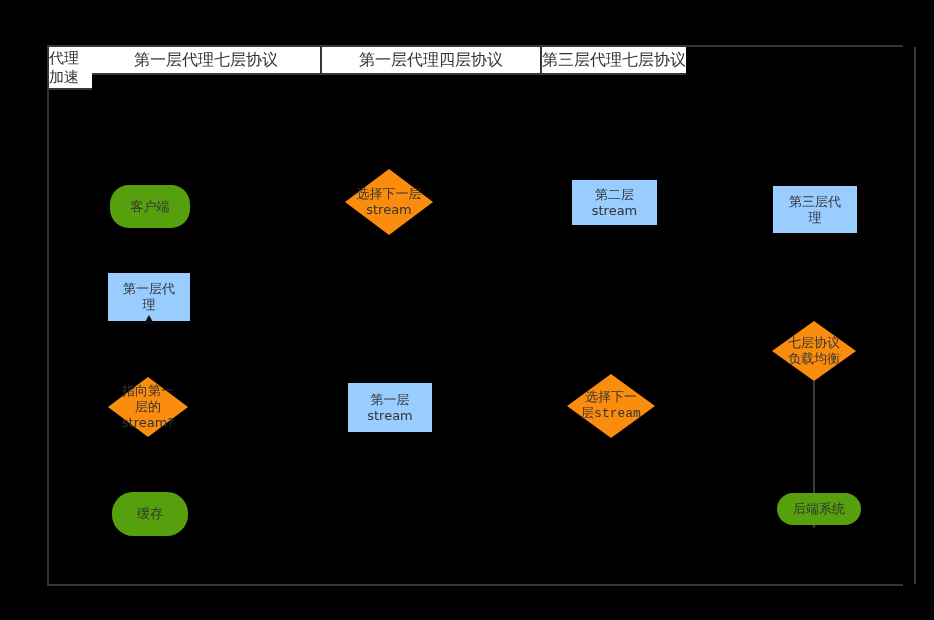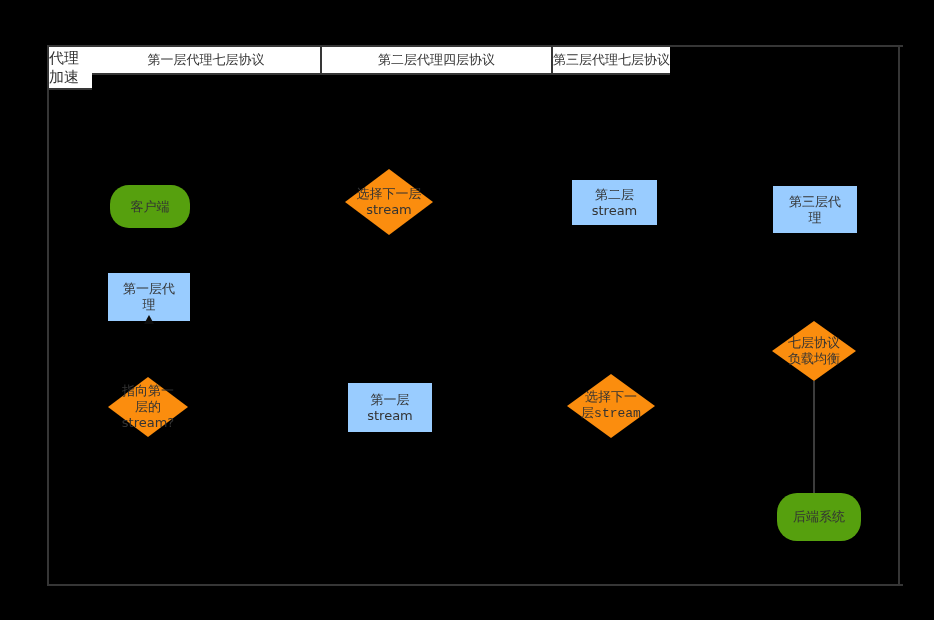--- a/index.html
+++ b/index.html
@@ -28,21 +28,21 @@
     display: flex; align-items: center; justify-content: center;
     font-size: 15px; color: var(--header-text, #333);
   }
   .lane-headers { display: flex; height: 28px; flex: 0 0 28px; }
   .lane-header {
     background: var(--header-bg, #fff);
     border-right: 2px solid var(--lane-border, #363636);
     border-bottom: 2px solid var(--lane-border, #363636);
     box-sizing: border-box;
     display: flex; align-items: center; justify-content: center;
-    font-size: 13px; color: var(--header-text, #333);
+    font-size: 16px; color: var(--header-text, #333);
     white-space: nowrap;
   }
   .lane-header:last-child { border-right: none; }
   .lane-bodies { flex: 1; display: flex; }
   .lane-body {
     background: var(--body-bg, #000);
     border-right: 2px solid var(--lane-border, #363636);
     box-sizing: border-box;
   }
   .lane-body:last-child { border-right: none; }
@@ -92,21 +92,21 @@
 </style>
 </head>
 <body>
 
 <div class="stage">
 
   <div class="pool">
     <div class="pool-title">代理加速</div>
     <div class="lane-headers">
       <div class="lane-header w1">第一层代理七层协议</div>
-      <div class="lane-header w3">第二层代理四层协议</div>
+      <div class="lane-header w2">第一层代理四层协议</div>
       <div class="lane-header w4">第三层代理七层协议</div>
     </div>
     <div class="lane-bodies">
       <div class="lane-body w1"></div>
       <div class="lane-body w2"></div>
       <div class="lane-body w3"></div>
       <div class="lane-body w4"></div>
     </div>
   </div>
 
@@ -126,20 +126,25 @@
 
   <div class="shape decision" style="left:108px; top:377px; width:80px; height:60px;">
     <div class="diamond-bg"></div>
     <div class="shape-text">
       <span class="tl">指向第一</span>
       <span class="tl">层的</span>
       <span class="tl">stream?</span>
     </div>
   </div>
 
+  <div class="shape terminator" style="left:112px; top:492px; width:76px; height:44px; border-radius:21px;">
+    <div class="shape-text">
+        <span class="tl">缓存</span>
+      </div>
+  </div>
 
   <div class="shape decision" style="left:345px; top:169px; width:88px; height:66px;">
     <div class="diamond-bg"></div>
     <div class="shape-text">
       <span class="tl">选择下一层</span>
       <span class="tl">stream</span>
     </div>
   </div>
 
   <div class="shape process" style="left:348px; top:383px; width:84px; height:49px;">
@@ -175,19 +180,19 @@
     <div class="diamond-bg"></div>
     <div class="shape-text">
       <span class="tl">七层协议</span>
       <span class="tl">负载均衡</span>
     </div>
   </div>
 
   <div class="arrow-line" style="left:813px; top:381px; height:136px;"></div>
   <div class="arrow-head" style="left:808px; top:516px;"></div>
 
-  <div class="shape terminator" style="left:777px; top:493px; width:84px; height:48px; border-radius:20px;">
+  <div class="shape terminator" style="left:777px; top:493px; width:84px; height:32px; border-radius:20px;">
     <div class="shape-text">
         <span class="tl">后端系统</span>
       </div>
   </div>
 
 </div>
 
 </body></html>

